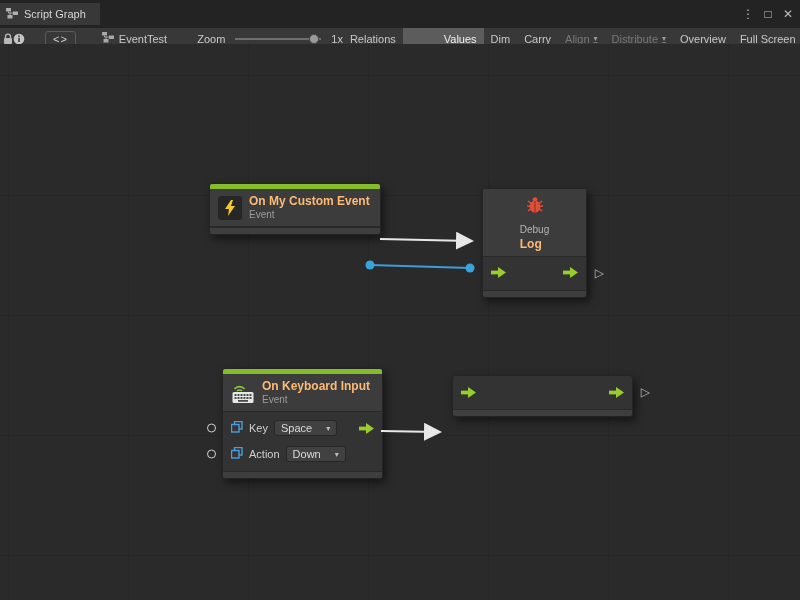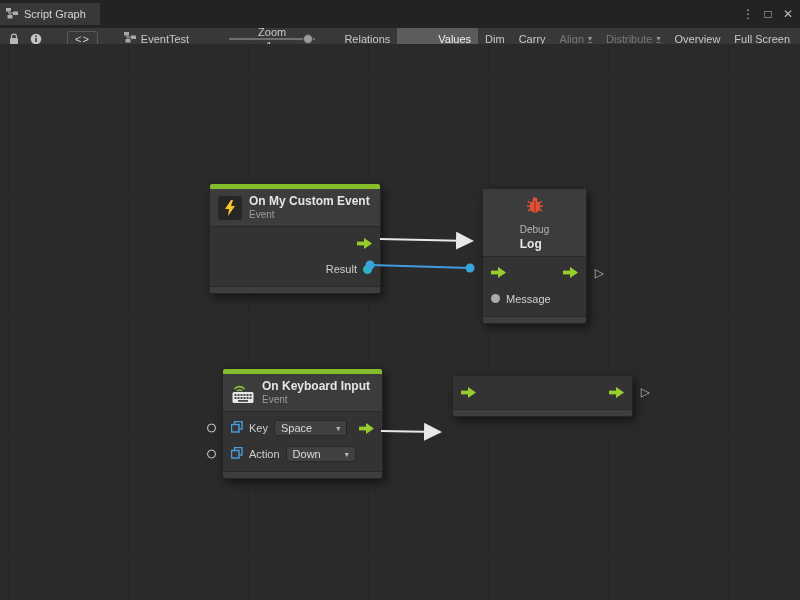--- a/index.html
+++ b/index.html
@@ -30,21 +30,21 @@
   .tbtn { height:22px; display:flex; align-items:center; padding:0 7px; white-space:nowrap;text-decoration:underline; }
   .tbtn.active { background:#5C5C5C; color:#EFEFEF;padding-left:41px; }
   .tbtn.disabled { color:#787878; }
   .tbtn .caret { margin-left:4px; font-size:8px; color:#9A9A9A; }
   .iconbtn { width:22px; height:22px; display:flex; align-items:center; justify-content:center; }
   .codebtn {
     margin-left:20px; border:1px solid #5A5A5A; border-radius:3px; height:16px;
     display:flex; align-items:center; padding:0 7px; color:#CFCFCF; letter-spacing:1px;
   }
   .graphbtn { margin-left:26px; display:flex; align-items:center; gap:5px; }
-  .zoomgrp { margin-left:30px; display:flex; align-items:center;flex-direction:column; }
+  .zoomgrp { margin-left:30px; display:flex; align-items:center; }
   .zoom-track { position:relative; width:86px; height:2px; background:#6E6E6E; margin:0 10px; }
   .zoom-knob { position:absolute; top:-4px; left:74px; width:10px; height:10px; border-radius:50%; background:#9A9A9A; border:1px solid #4A4A4A; }
   .rbtns { margin-left:auto; display:flex; align-items:center; }
 
   
   .canvas {
     position:absolute; top:44px; left:0; width:800px; height:556px;
     background-color:#2A2A2A;
     background-image:linear-gradient(#262626 1px, transparent 1px),
                      linear-gradient(90deg,#262626 1px, transparent 1px);
@@ -60,40 +60,40 @@
     border-radius:3px; box-shadow:3px 4px 9px rgba(0,0,0,.5);
   }
   .accent { height:5px; border-radius:2px 2px 0 0; background:#84BC2B; }
   .head {
     display:flex; align-items:center; gap:7px; padding:4px 8px; min-height:38px;
     background:#3C3C3C; border-bottom:1px solid #292929;
   }
   .iconbox { width:24px; height:24px; border-radius:3px; background:#262626; display:flex; align-items:center; justify-content:center; flex:0 0 auto; }
   .iconplain { width:24px; height:24px; display:flex; align-items:center; justify-content:center; flex:0 0 auto; }
   .titles { display:flex; flex-direction:column; line-height:1.25; }
-  .t { font-size:12px; color:#e5e5e5; font-weight:600; white-space:nowrap; }
+  .t { font-size:12px; color:#fdba74; font-weight:600; white-space:nowrap; }
   .s { font-size:10px; color:#9C9C9C; }
   .cat { font-size:10px; color:#B4B4B4; }
   .body { padding:3px 0 4px; }
   .row { position:relative; height:26px; display:flex; align-items:center; gap:6px; padding:0 8px; }
   .row.r-end { justify-content:flex-end; }
   .row.r-between { justify-content:space-between; }
   .foot { height:7px; background:#3E3E3E; border-top:1px solid #292929; border-radius:0 0 2px 2px; }
   .plabel { font-size:11px; color:#D0D0D0; white-space:nowrap; }
   .dot { width:9px; height:9px; border-radius:50%; flex:0 0 auto; }
   .dot.teal { background:#2BB3C0; }
   .dot.gray { background:#ABABAB; }
   .fa { display:inline-flex; flex:0 0 auto; }
   .push { margin-left:auto; }
   .ext-l { position:absolute; left:-16px; top:50%; transform:translateY(-50%);
            width:9px; height:9px; border:1.5px solid #CFCFCF; border-radius:50%; background:transparent; }
   .ext-r { position:absolute; right:-18px; top:50%; transform:translateY(-50%);
            color:#B8B8B8; font-size:12px; line-height:1; }
   .drop {
-    display:inline-flex; align-items:center; gap:24px; height:16px; padding:0 6px;
+    display:inline-flex; align-items:center; gap:14px; height:16px; padding:0 6px;
     background:#414141; border:1px solid #272727; border-radius:3px;
     font-size:11px; color:#DADADA; white-space:nowrap;
   }
   .drop .caret { font-size:8px; color:#BDBDBD; }
   .vfield {
     width:14px; height:16px; background:#272727; border:1px solid #737373; border-radius:2px;
     color:#EFEFEF; font-size:11px; display:flex; align-items:center; justify-content:center;
   }
 </style>
 </head>
@@ -178,34 +178,20 @@
       <div class="head">
         <span class="iconbox">
           <svg width="16" height="16" viewBox="0 0 16 16">
               <polygon points="9,0 3,9 7,9 6,16 13,6 9,6 11,0" fill="#F6C62D"></polygon>
             </svg>
         </span>
         <span class="titles">
           <span class="t">On My Custom Event</span>
           <span class="s">Event</span>
         </span>
-      </div>
-      <div class="body">
-        <div class="row r-end">
-          <span class="fa">
-            <svg width="15" height="11" viewBox="0 0 15 11">
-                <rect x="0" y="3.6" width="7" height="3.8" fill="#97CE2D"></rect>
-                <polygon points="7,0 15,5.5 7,11" fill="#97CE2D"></polygon>
-              </svg>
-          </span>
-        </div>
-        <div class="row r-end">
-          <span class="plabel">Result</span>
-          <span class="dot teal"></span>
-        </div>
       </div>
       <div class="foot"></div>
     </div>
 
     <div class="node" style="left:482px; top:144px; width:105px;">
       <div class="head" style="min-height:40px;flex-direction:column;">
         <span class="iconplain">
           <svg width="20" height="20" viewBox="0 0 20 20">
               <g stroke="#E05038" stroke-width="1.5">
                 <line x1="3" y1="6" x2="6.5" y2="9"></line>
@@ -233,24 +219,20 @@
                 <polygon points="7,0 15,5.5 7,11" fill="#97CE2D"></polygon>
               </svg>
           </span>
           <span class="fa">
             <svg width="15" height="11" viewBox="0 0 15 11">
                 <rect x="0" y="3.6" width="7" height="3.8" fill="#97CE2D"></rect>
                 <polygon points="7,0 15,5.5 7,11" fill="#97CE2D"></polygon>
               </svg>
           </span>
           <span class="ext-r">▷</span>
-        </div>
-        <div class="row">
-          <span class="dot gray"></span>
-          <span class="plabel">Message</span>
         </div>
       </div>
       <div class="foot"></div>
     </div>
 
     <div class="node" style="left:222px; top:324px; width:161px;">
       <div class="accent"></div>
       <div class="head">
         <span class="iconplain">
           <svg width="24" height="22" viewBox="0 0 24 22">

